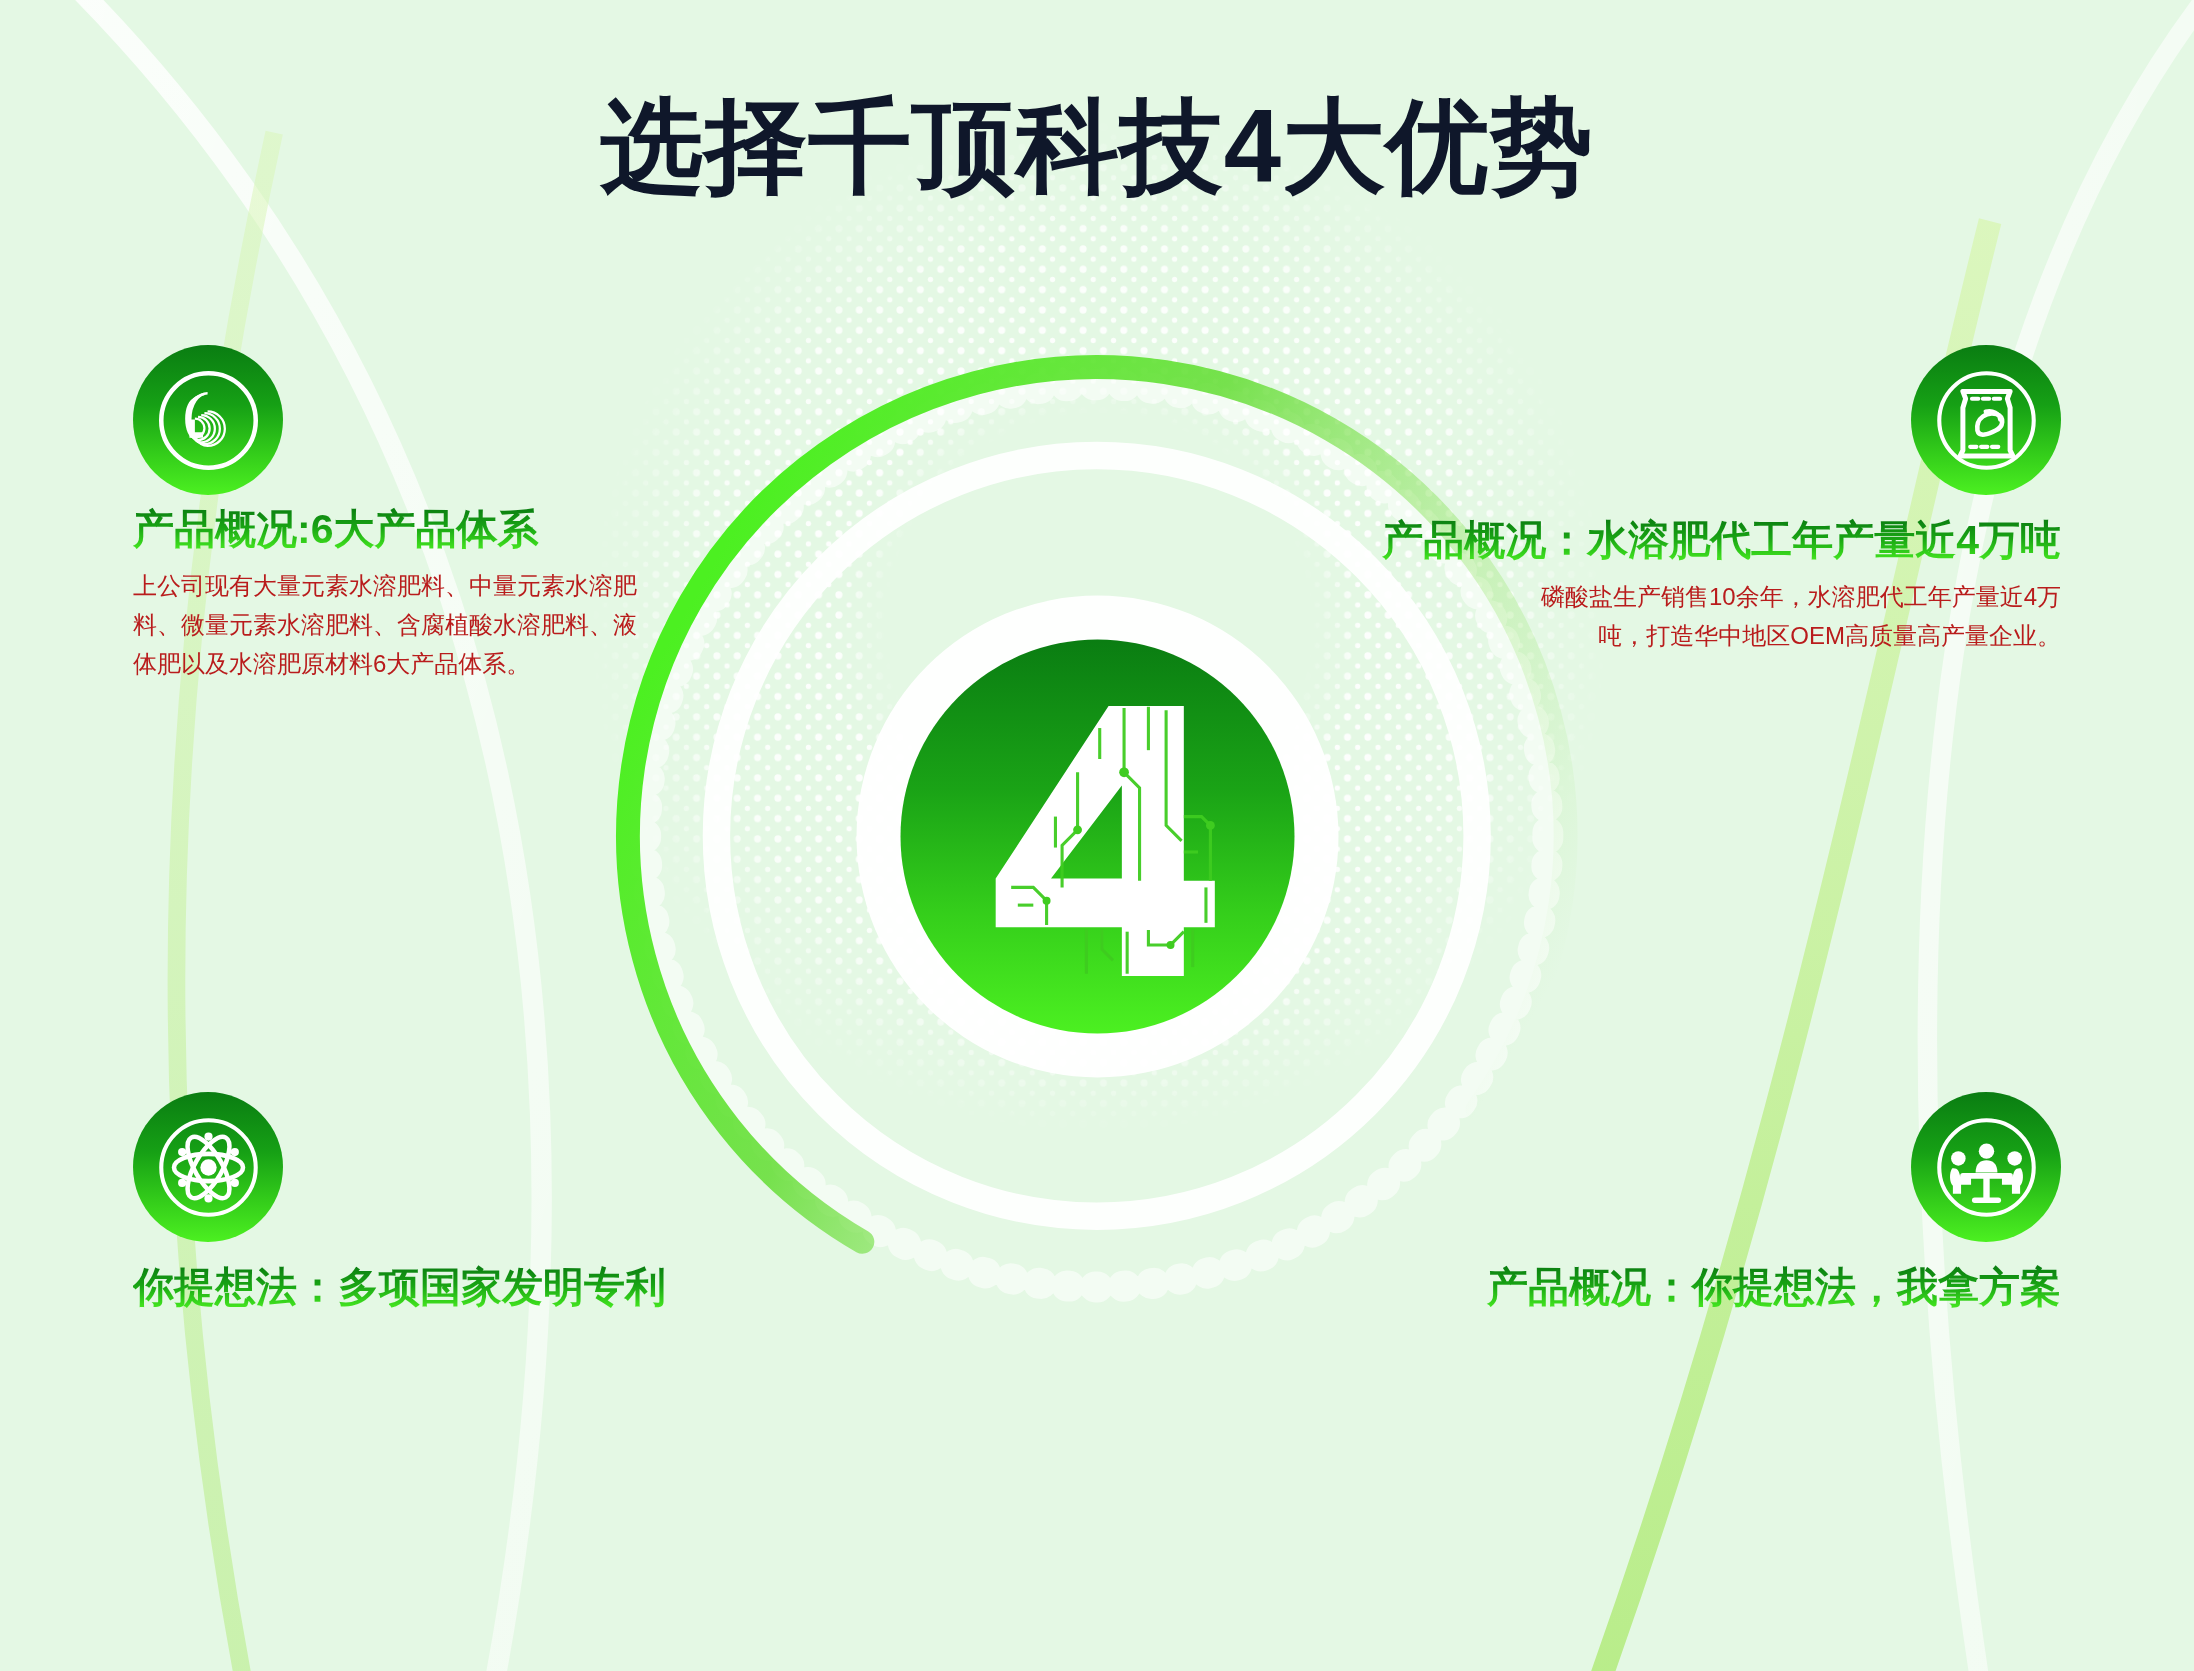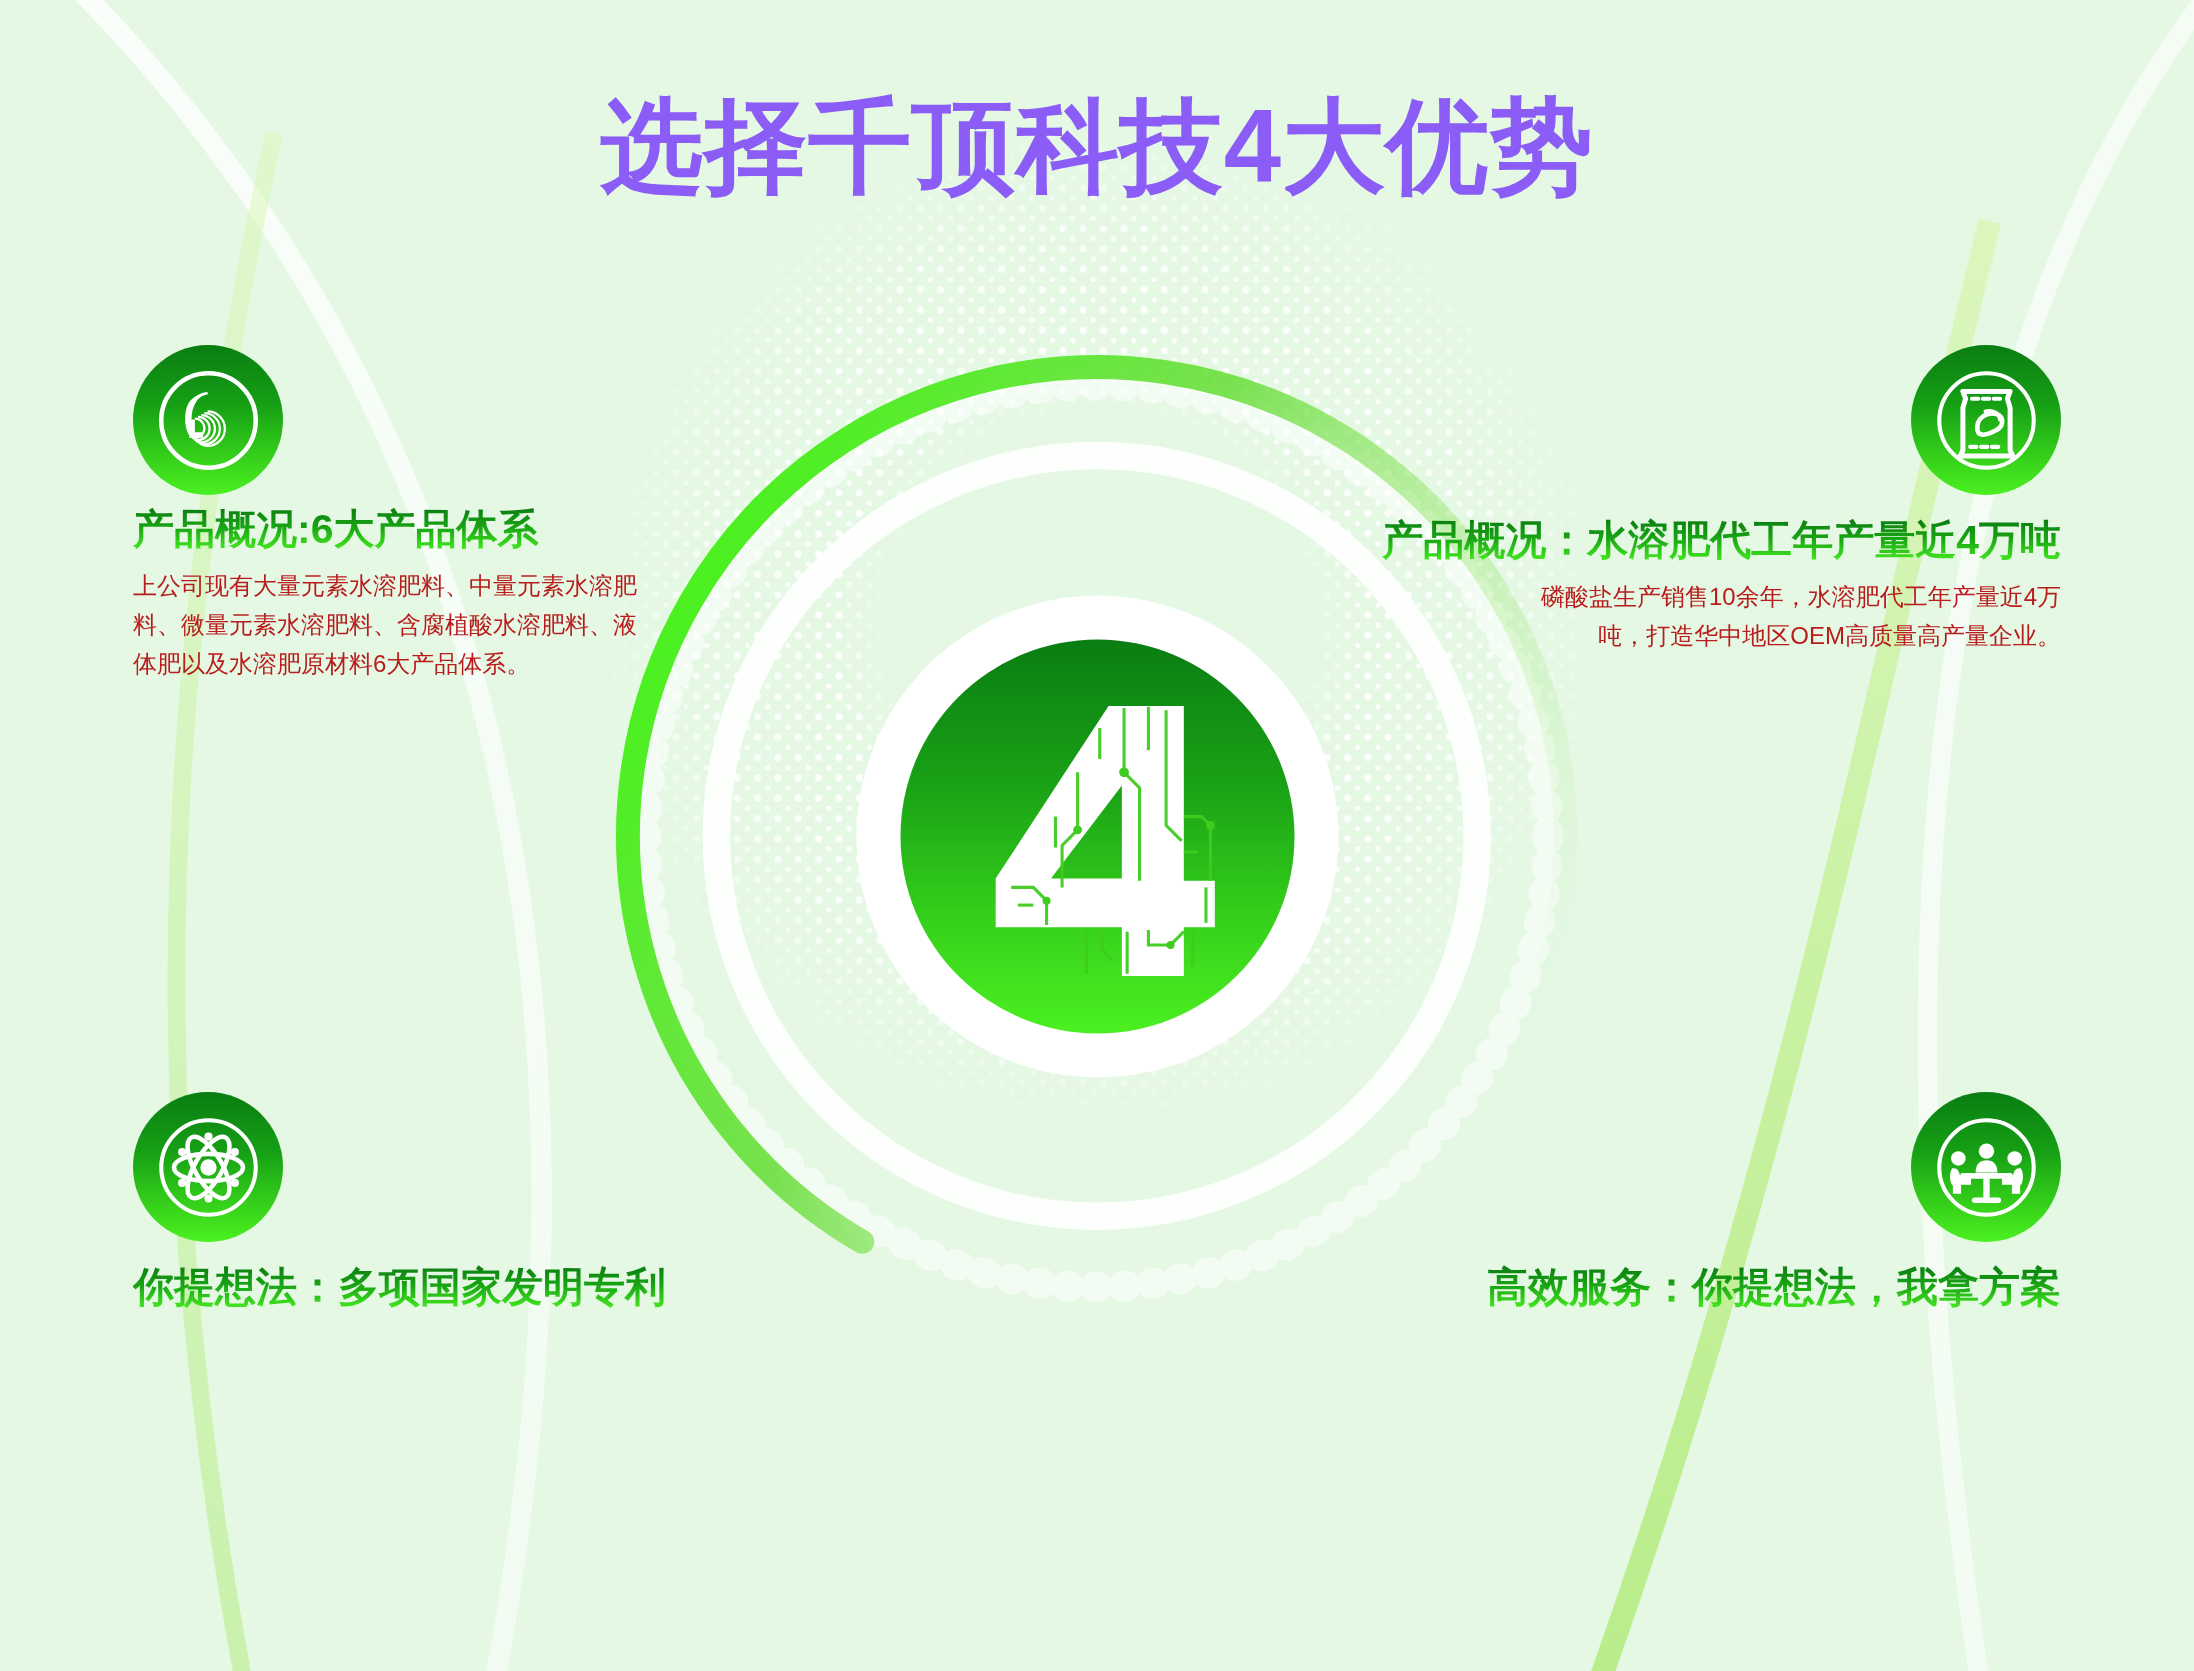--- a/index.html
+++ b/index.html
@@ -15,21 +15,21 @@
   #bg-layer { position:absolute; inset:0; z-index:0; pointer-events:none; }
 
   
   .page-title{
     position:absolute;
     top:95px; left:0; width:100%;
     text-align:center;
     font-size:103px;
     line-height:1.0;
     font-weight:bold;
-    color:#8b5cf6;
+    color:#0f172a;
     letter-spacing:0.9px;
     z-index:6;
     white-space:nowrap;
   }
 
   
   .center-emblem{
     position:absolute;
     left:1097px; top:836px;
     transform:translate(-50%,-50%);
@@ -263,15 +263,15 @@
       <circle cx="120" cy="84" r="17" fill="#ffffff"></circle>
       <path d="M 96 131 C 96 112 106 104 120 104 C 134 104 144 112 144 131 Z" fill="#ffffff"></path>
 
       <circle cx="58" cy="100" r="16" fill="#ffffff"></circle>
       <path d="M 44 122 C 38 132 38 152 46 160 L 46 178 L 64 178 L 64 158 L 86 158 L 86 140 L 62 140 C 60 128 56 120 44 122 Z" fill="#ffffff"></path>
 
       <circle cx="182" cy="100" r="16" fill="#ffffff"></circle>
       <path d="M 196 122 C 202 132 202 152 194 160 L 194 178 L 176 178 L 176 158 L 154 158 L 154 140 L 178 140 C 180 128 184 120 196 122 Z" fill="#ffffff"></path>
     </svg>
   </div>
-  <div class="quad-heading">高效服务：你提想法，我拿方案</div>
+  <div class="quad-heading">产品概况：你提想法，我拿方案</div>
 </div>
 
 
 </body></html>

